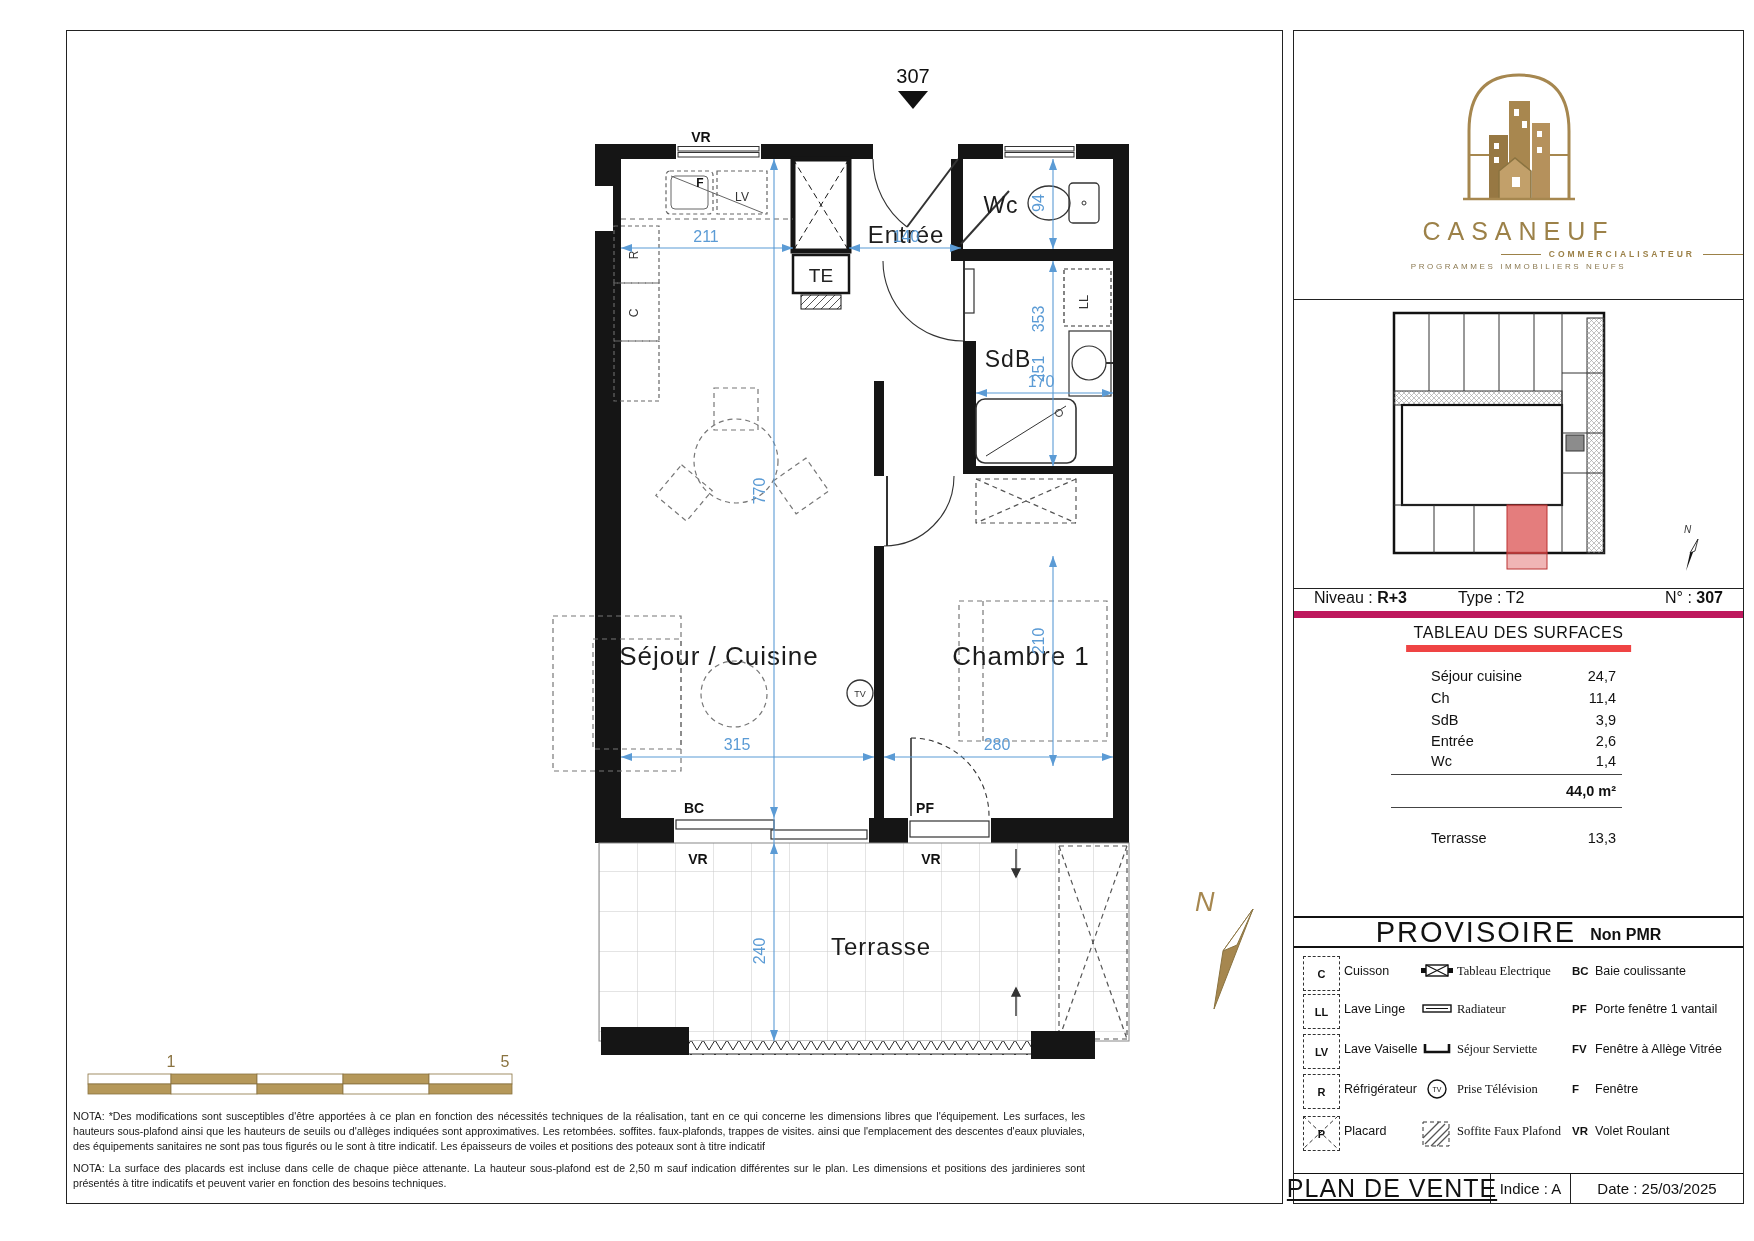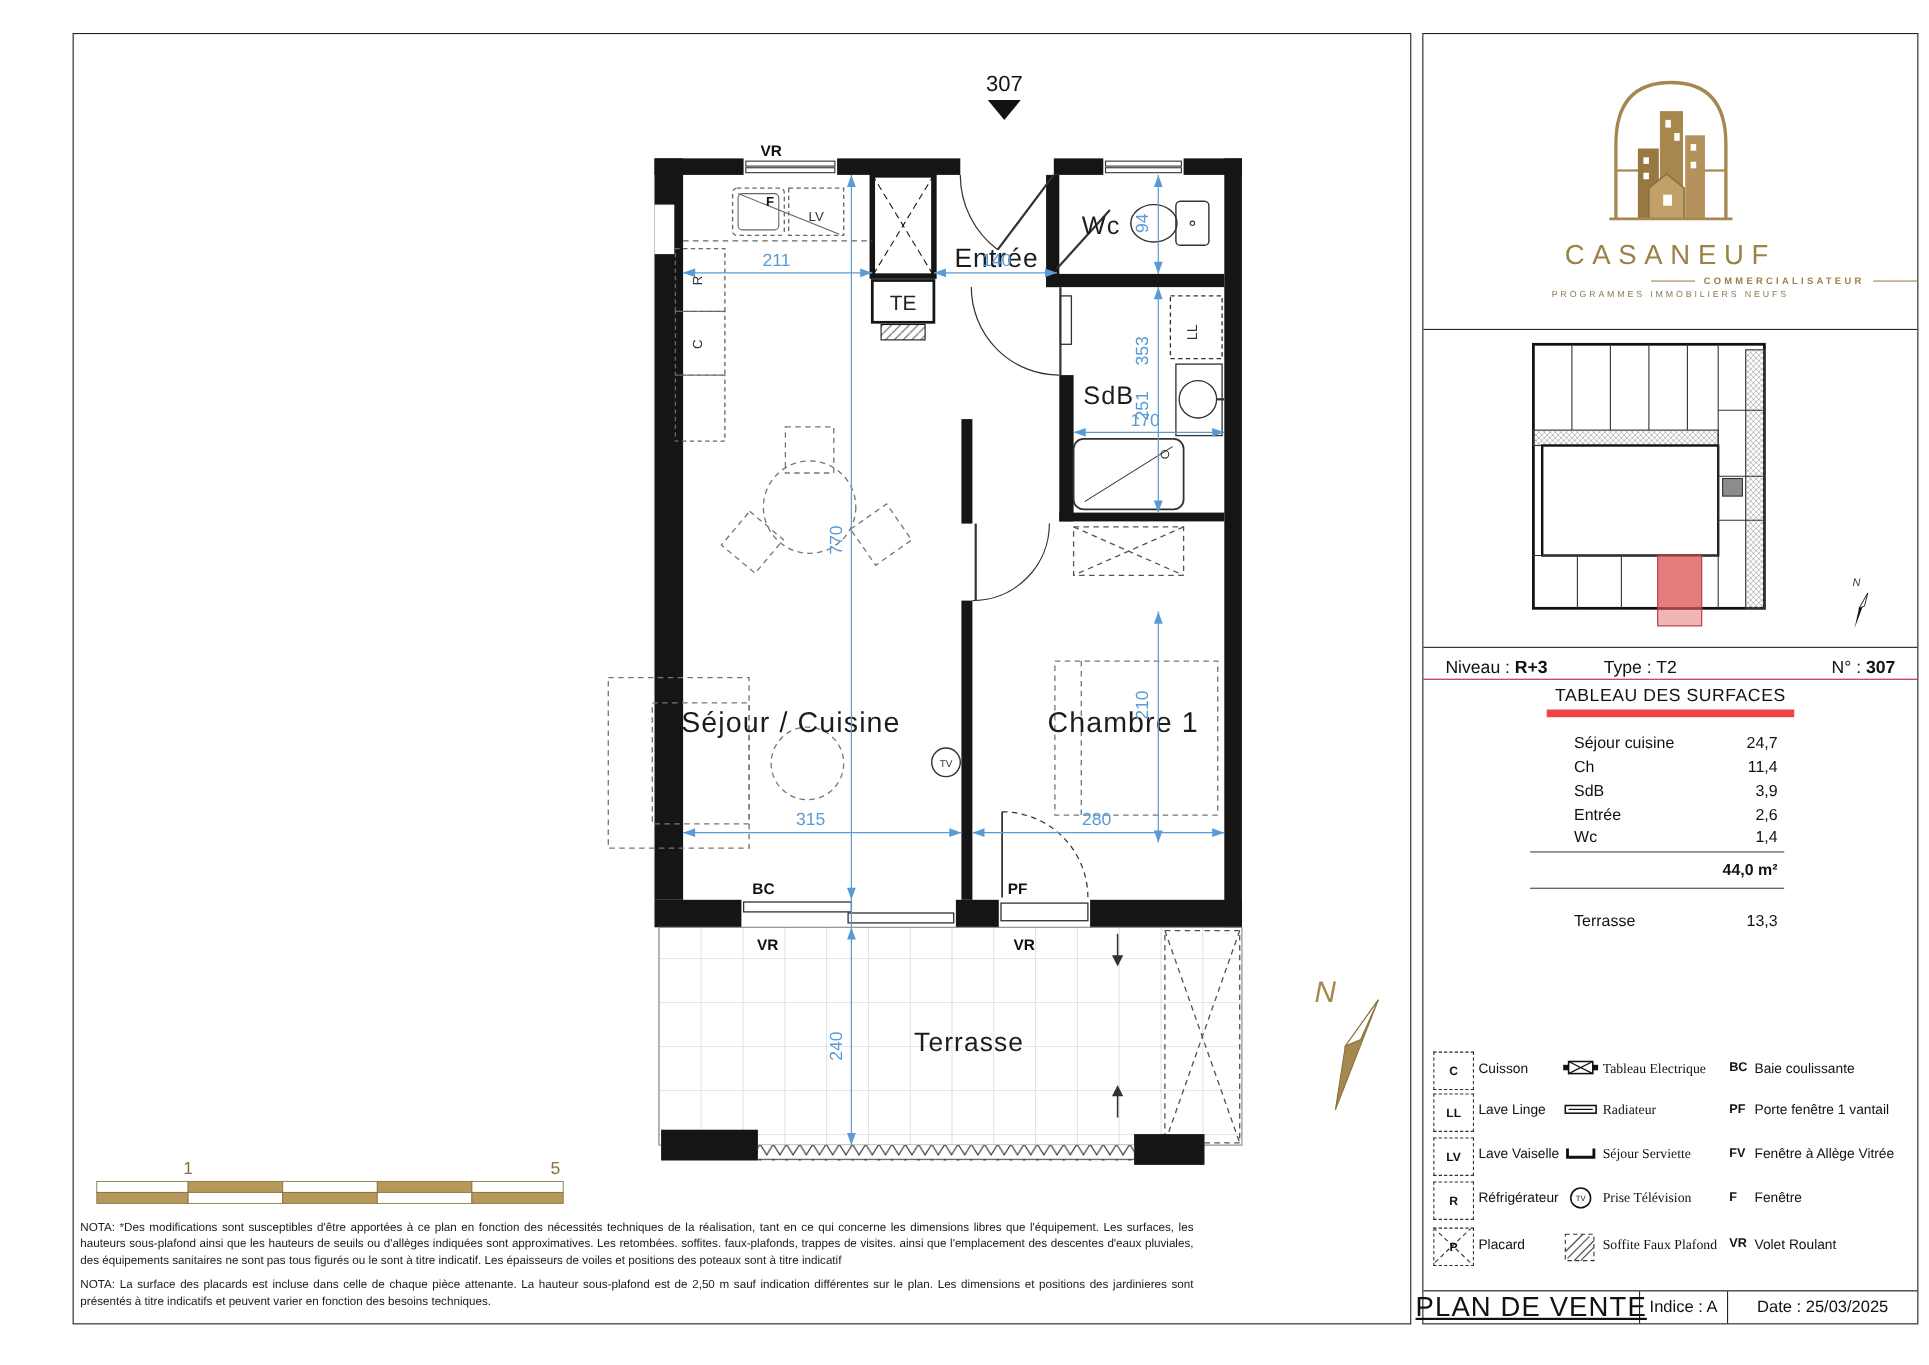--- a/index.html
+++ b/index.html
@@ -15,22 +15,22 @@
   
   #panel{left:1293px;top:30px;width:449px;height:1172px;border:1px solid #222;}
   .sec{position:absolute;left:0;width:100%;box-sizing:border-box;}
   #sec-logo{top:0;height:269px;border-bottom:1px solid #222;text-align:center;}
   #logo-name{margin-top:4px;font-size:25px;letter-spacing:7px;color:#9c8148;}
   #logo-sub{display:flex;align-items:center;justify-content:flex-end;gap:8px;
             margin-top:3px;font-size:8.5px;letter-spacing:3px;color:#9c8148;font-weight:bold;}
   #logo-sub .rule{display:inline-block;width:40px;height:1px;background:#9c8148;}
   #logo-tag{margin-top:3px;font-size:8px;letter-spacing:2.6px;color:#8c7a52;}
   #sec-siteplan{top:270px;height:288px;border-bottom:1px solid #222;}
-  #sec-info{top:558px;height:29px;border-bottom:1px solid #be185d;display:flex;
-            align-items:flex-end;font-size:16px;color:#111;}
+  #sec-info{top:558px;height:29px;border-bottom:7px solid #be185d;display:flex;
+            align-items:flex-start;font-size:16px;color:#111;}
   #sec-info .cell{white-space:nowrap;}
   #sec-surfaces{top:587px;height:298px;}
   #surf-title{position:absolute;left:50%;transform:translateX(-50%);top:6px;
               font-size:16px;letter-spacing:.5px;color:#111;
               border-bottom:7px solid #ef4444;padding:0 8px 3px 8px;white-space:nowrap;}
   .srow{position:absolute;left:137px;width:185px;font-size:14.5px;color:#111;}
   .srow .v{position:absolute;right:0;top:0;}
   .sline{position:absolute;left:97px;width:231px;border-top:1.4px solid #444;}
   #sec-provisoire{top:885px;height:32px;border-top:2px solid #111;border-bottom:2px solid #111;
       display:flex;align-items:center;justify-content:center;gap:14px;}
@@ -391,20 +391,24 @@
       <div class="srow" style="top:115px"><span>Entrée</span><span class="v">2,6</span></div>
       <div class="srow" style="top:135px"><span>Wc</span><span class="v">1,4</span></div>
       <div class="sline" style="top:156px"></div>
       <div class="srow" style="top:165px;font-weight:bold">
         <span class="v">44,0 m²</span>
         </div>
       <div class="sline" style="top:189px"></div>
       <div class="srow" style="top:212px"><span>Terrasse</span><span class="v">13,3</span></div>
     </div>
 
+    <div id="sec-provisoire" class="sec">
+      <span id="prov-main">PROVISOIRE</span>
+      <span id="prov-pmr">Non PMR</span>
+    </div>
 
     <div id="sec-legend" class="sec">
 
       <div class="lrow" style="top:8px">
         <div class="lbox">
             <span>C</span>
           </div>
         <div class="lcode-label">Cuisson</div>
         <svg class="licon" width="32" height="20" viewBox="0 0 32 20">
           <rect x="5" y="5" width="22" height="11" fill="none" stroke="#111" stroke-width="1.4"></rect>

